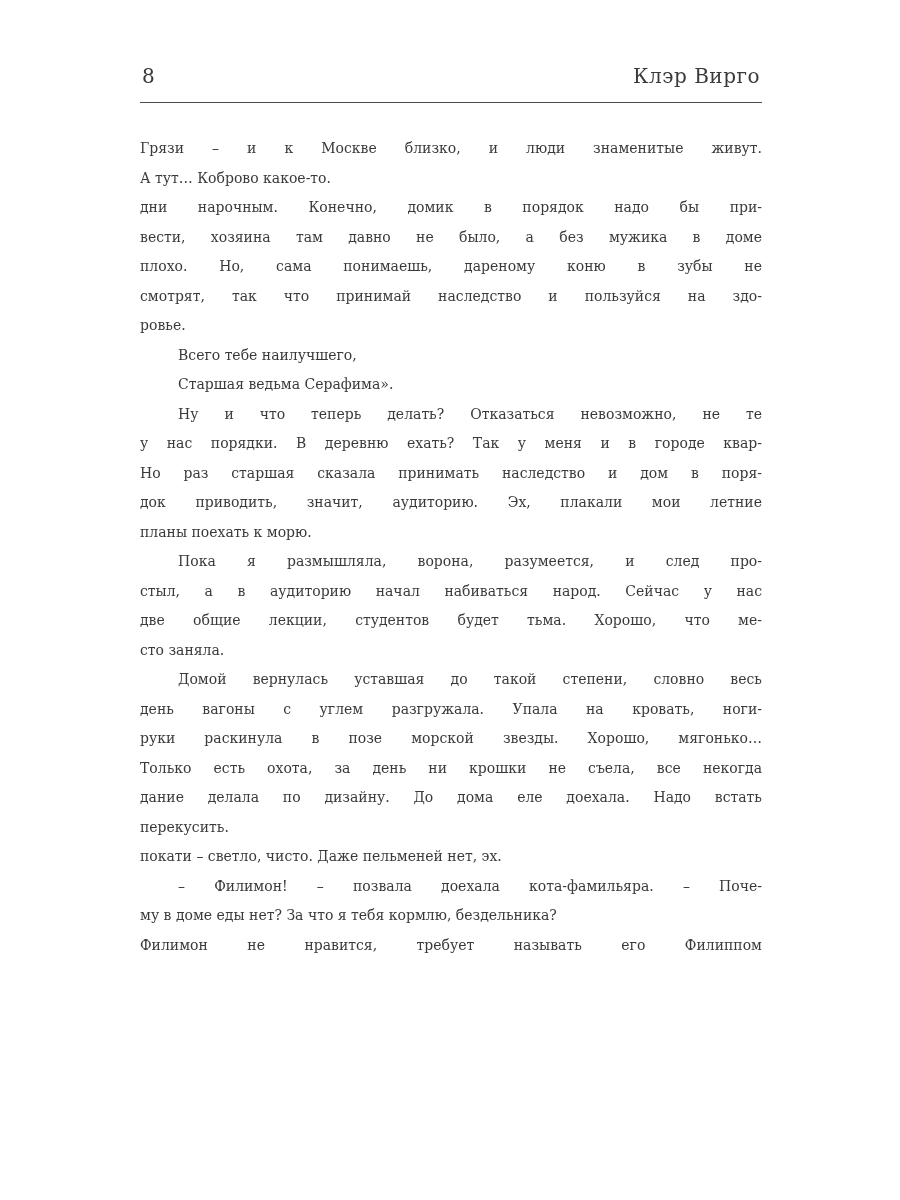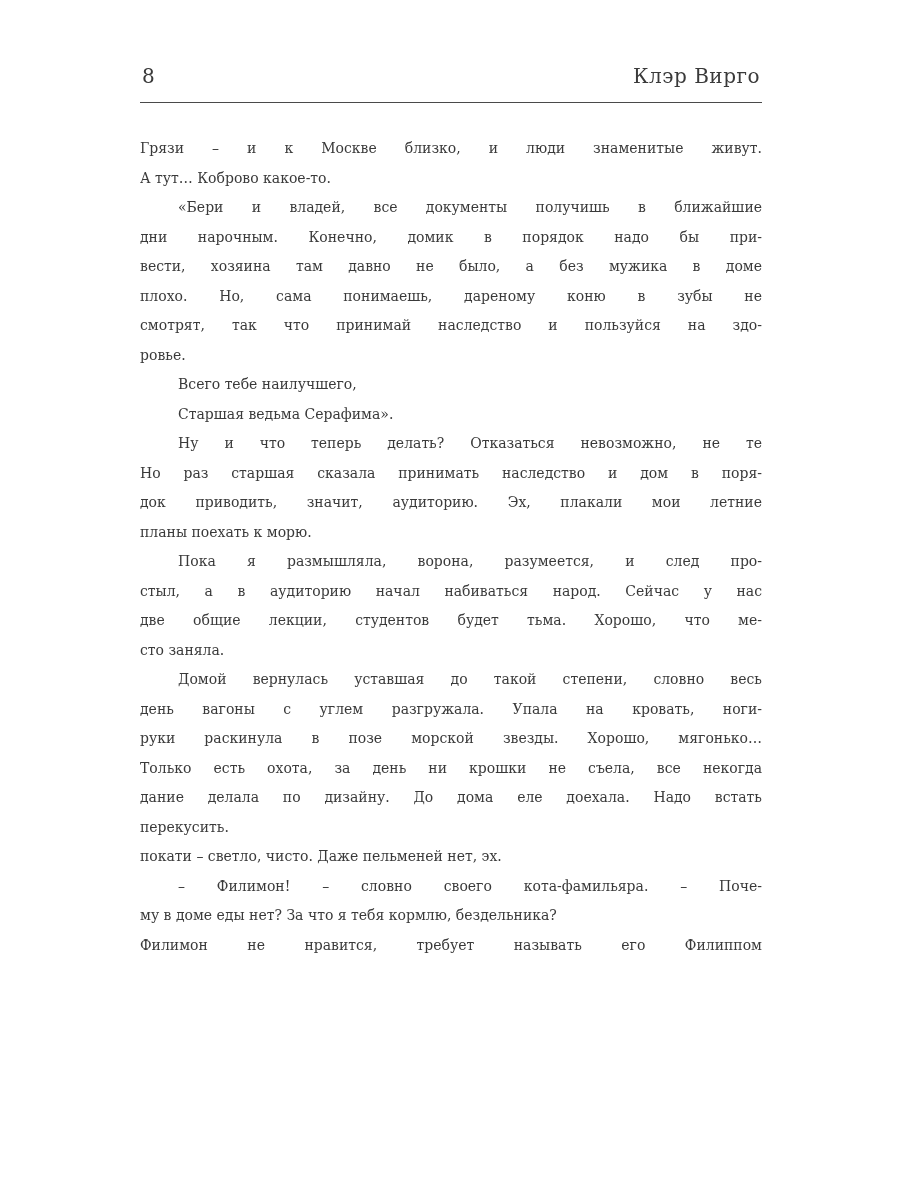--- a/index.html
+++ b/index.html
@@ -64,35 +64,35 @@
     <div class="page-header">
       <span class="page-number">8</span>
       <span class="author">Клэр Вирго</span>
     </div>
     <div class="body-text">
         <div class="paragraph">
           <div class="line">Грязи – и к Москве близко, и люди знаменитые живут.</div>
           <div class="line last">А тут… Коброво какое-то.</div>
         </div>
         <div class="paragraph">
-          <div class="line indent">«Бери и владей, все документы получишь в ближайшие</div>
           <div class="line">дни нарочным. Конечно, домик в порядок надо бы при-</div>
           <div class="line">вести, хозяина там давно не было, а без мужика в доме</div>
           <div class="line">плохо. Но, сама понимаешь, дареному коню в зубы не</div>
           <div class="line">смотрят, так что принимай наследство и пользуйся на здо-</div>
           <div class="line last">ровье.</div>
         </div>
         <div class="paragraph">
           <div class="line last indent">Всего тебе наилучшего,</div>
         </div>
         <div class="paragraph">
           <div class="line last indent">Старшая ведьма Серафима».</div>
         </div>
         <div class="paragraph">
           <div class="line indent">Ну и что теперь делать? Отказаться невозможно, не те</div>
+          <div class="line">у нас порядки. В деревню ехать? Так у меня и в городе квар-</div>
           <div class="line">Но раз старшая сказала принимать наследство и дом в поря-</div>
           <div class="line">док приводить, значит, аудиторию. Эх, плакали мои летние</div>
           <div class="line last">планы поехать к морю.</div>
         </div>
         <div class="paragraph">
           <div class="line indent">Пока я размышляла, ворона, разумеется, и след про-</div>
           <div class="line">стыл, а в аудиторию начал набиваться народ. Сейчас у нас</div>
           <div class="line">две общие лекции, студентов будет тьма. Хорошо, что ме-</div>
           <div class="line last">сто заняла.</div>
         </div>
@@ -101,21 +101,21 @@
           <div class="line">день вагоны с углем разгружала. Упала на кровать, ноги-</div>
           <div class="line">руки раскинула в позе морской звезды. Хорошо, мягонько…</div>
           <div class="line">Только есть охота, за день ни крошки не съела, все некогда</div>
           <div class="line">дание делала по дизайну. До дома еле доехала. Надо встать</div>
           <div class="line last">перекусить.</div>
         </div>
         <div class="paragraph">
           <div class="line last">покати – светло, чисто. Даже пельменей нет, эх.</div>
         </div>
         <div class="paragraph">
-          <div class="line indent">– Филимон! – словно своего кота-фамильяра. – Поче-</div>
+          <div class="line indent">– Филимон! – позвала доехала кота-фамильяра. – Поче-</div>
           <div class="line last">му в доме еды нет? За что я тебя кормлю, бездельника?</div>
         </div>
         <div class="paragraph">
           <div class="line">Филимон не нравится, требует называть его Филиппом</div>
         </div>
       </div>
   </div>
 </div>
 
 </body></html>

